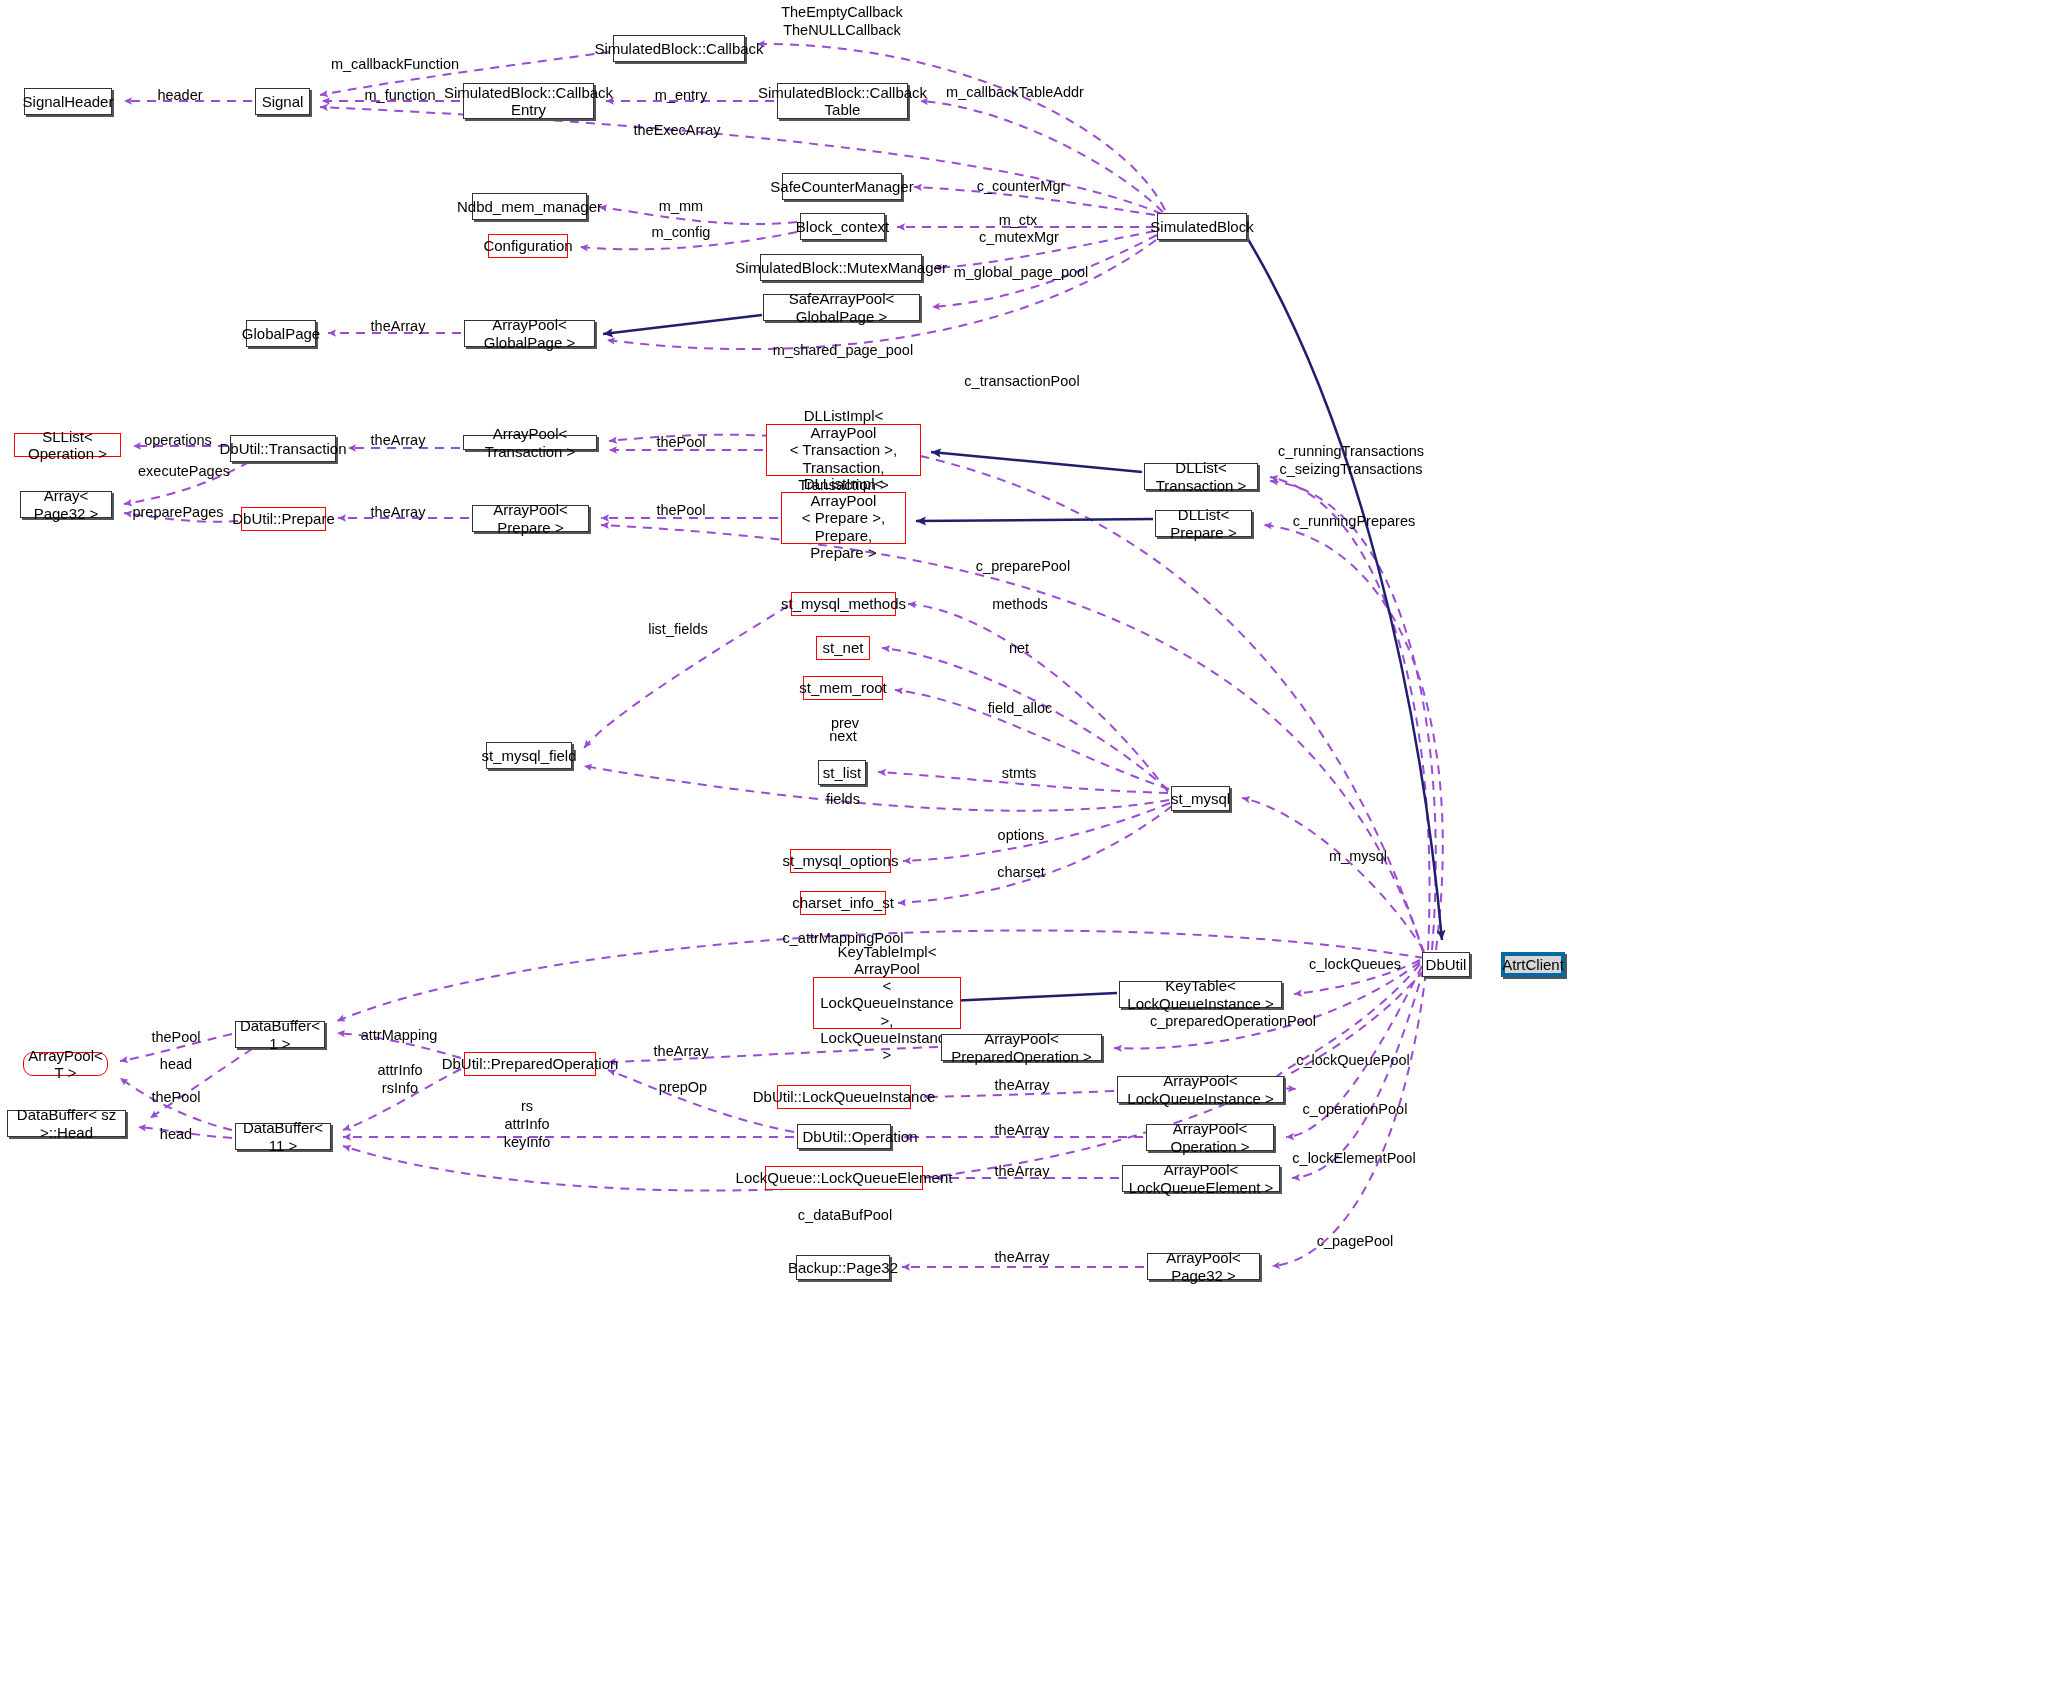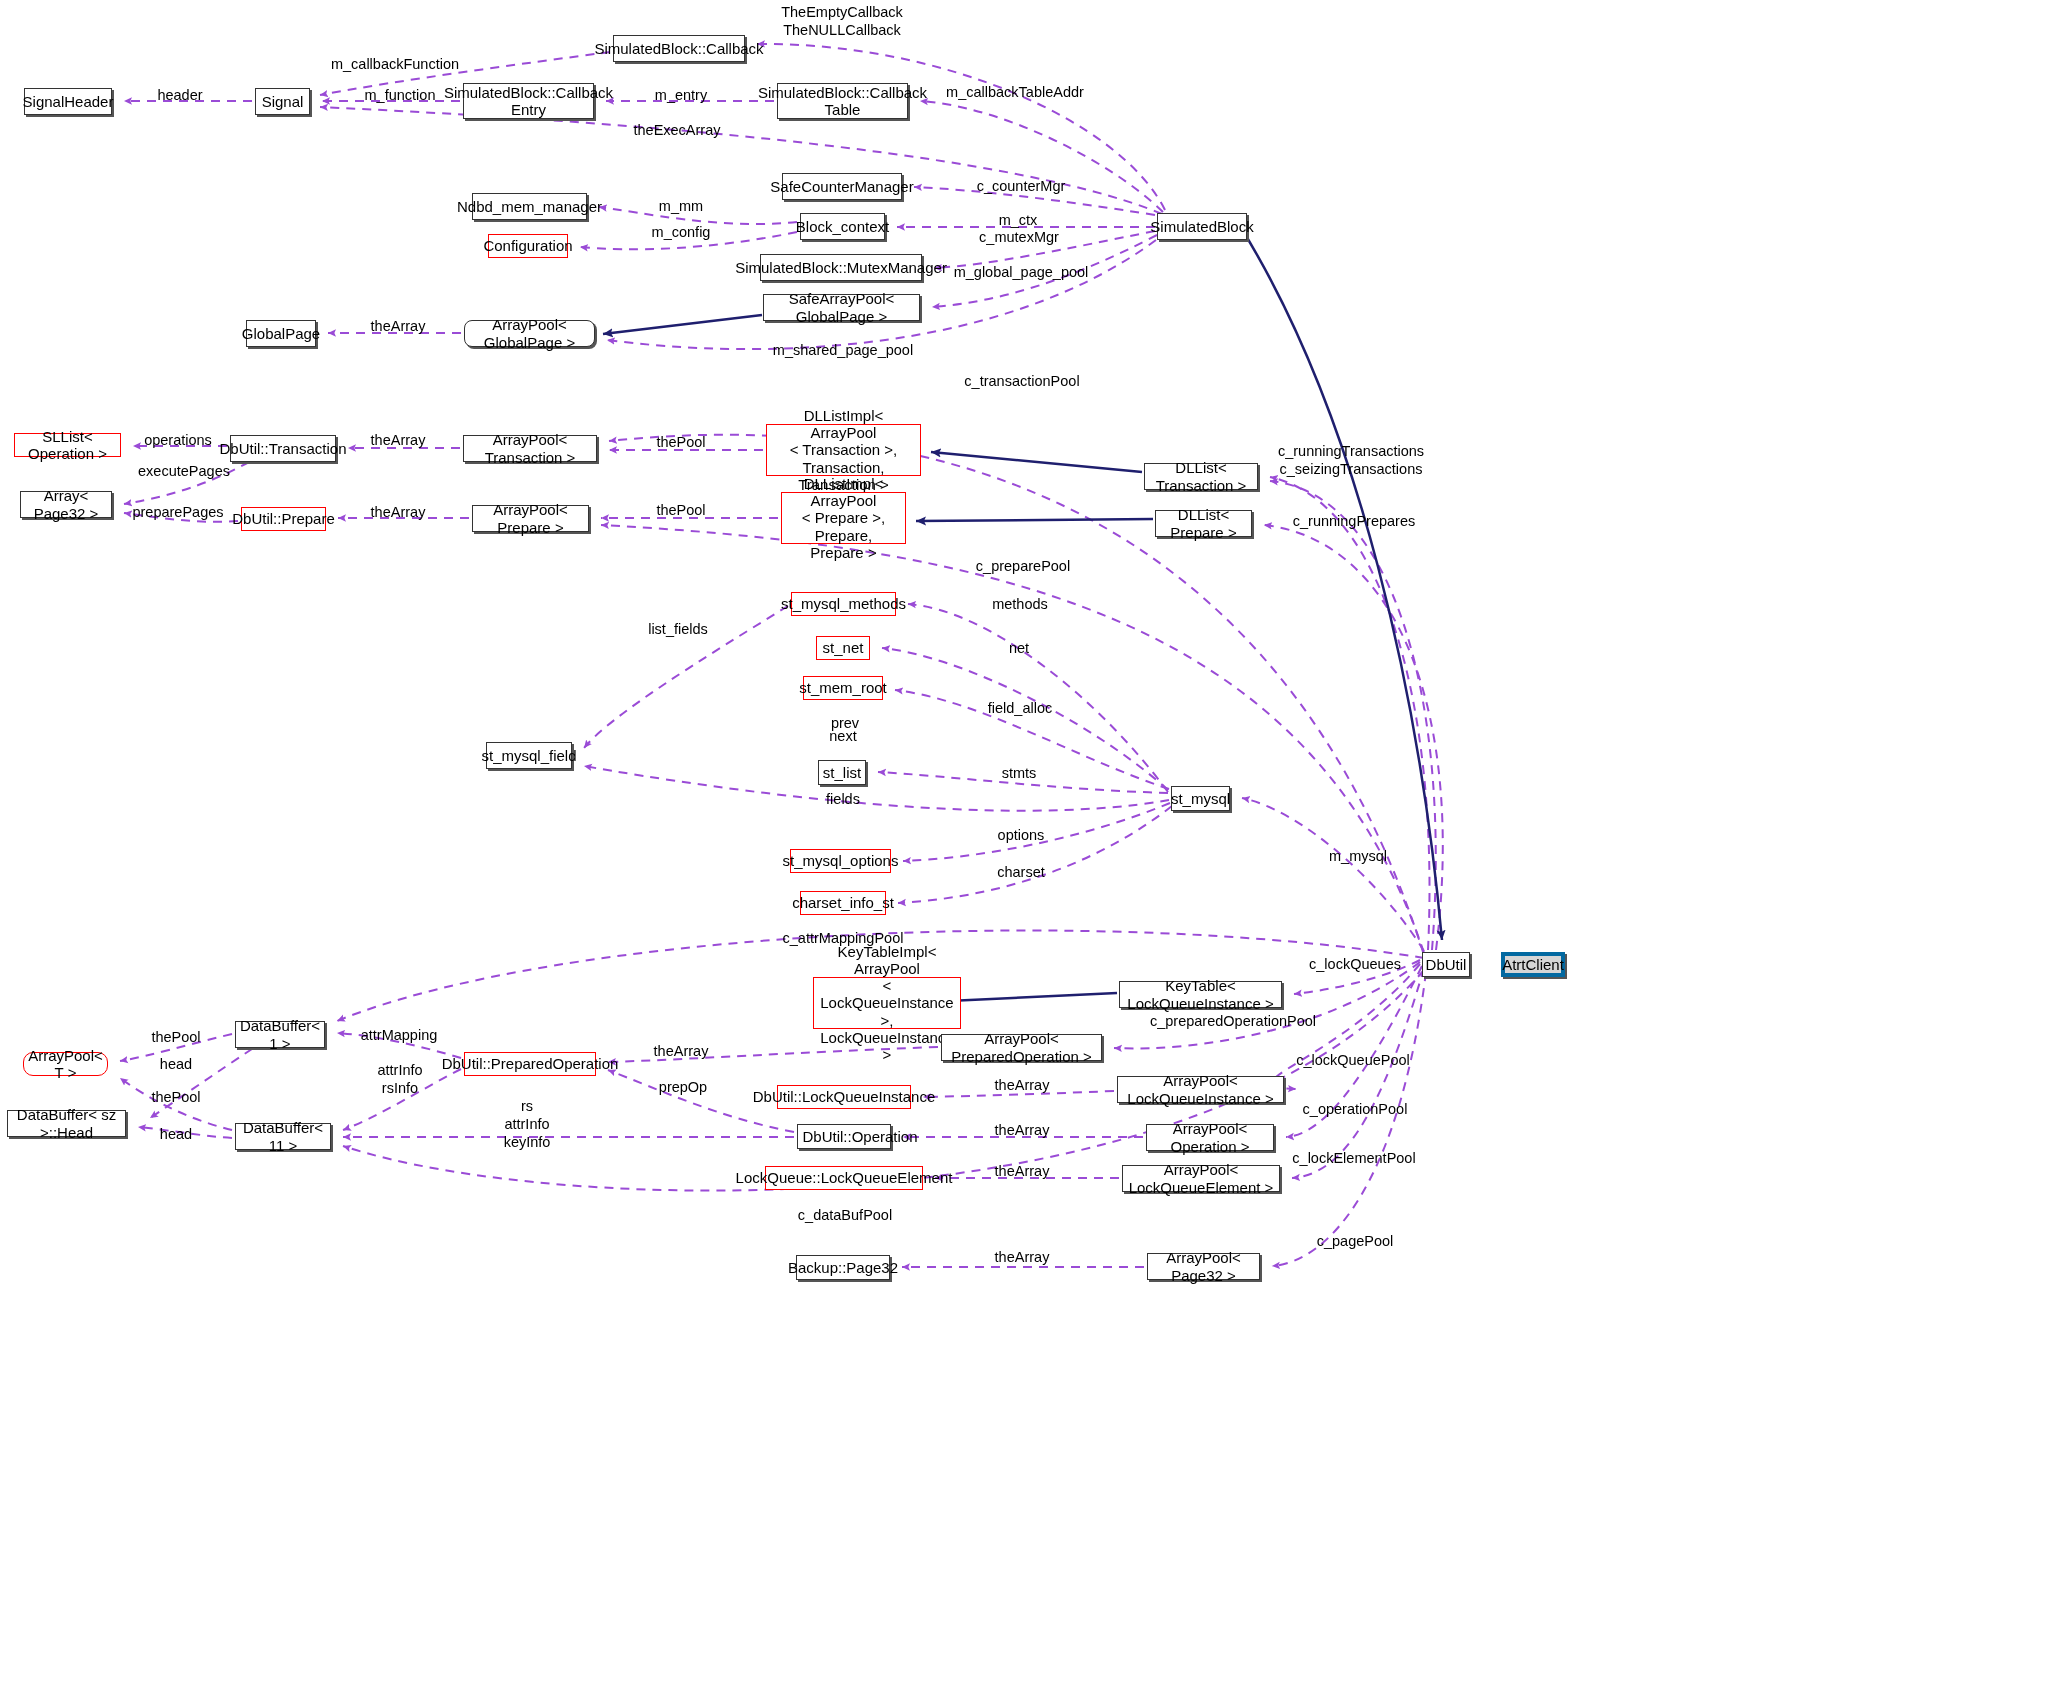--- a/index.html
+++ b/index.html
@@ -215,24 +215,24 @@
       <div class="node" style="left: 777px; top: 83px; width: 131px; height: 36px;">SimulatedBlock::Callback
 Table</div>
       <div class="node" style="left: 1157px; top: 213px; width: 90px; height: 27px;">SimulatedBlock</div>
       <div class="node" style="left: 782px; top: 173px; width: 120px; height: 27px;">SafeCounterManager</div>
       <div class="node" style="left: 472px; top: 193px; width: 115px; height: 27px;">Ndbd_mem_manager</div>
       <div class="node" style="left: 800px; top: 213px; width: 85px; height: 27px;">Block_context</div>
       <div class="node red" style="left: 488px; top: 234px; width: 80px; height: 24px;">Configuration</div>
       <div class="node" style="left: 760px; top: 254px; width: 162px; height: 27px;">SimulatedBlock::MutexManager</div>
       <div class="node" style="left: 763px; top: 294px; width: 157px; height: 27px;">SafeArrayPool&lt; GlobalPage &gt;</div>
       <div class="node" style="left: 246px; top: 320px; width: 70px; height: 27px;">GlobalPage</div>
-      <div class="node" style="left: 464px; top: 320px; width: 131px; height: 27px; border-radius: 8px;">ArrayPool&lt; GlobalPage &gt;</div>
+      <div class="node" style="left: 464px; top: 320px; width: 131px; height: 27px;">ArrayPool&lt; GlobalPage &gt;</div>
       <div class="node red" style="left: 14px; top: 433px; width: 107px; height: 24px;">SLList&lt; Operation &gt;</div>
       <div class="node" style="left: 230px; top: 435px; width: 106px; height: 27px;">DbUtil::Transaction</div>
-      <div class="node" style="left: 463px; top: 435px; width: 134px; height: 27px;">ArrayPool&lt; Transaction &gt;</div>
+      <div class="node" style="left: 463px; top: 435px; width: 134px; height: 15px;">ArrayPool&lt; Transaction &gt;</div>
       <div class="node red" style="left: 766px; top: 424px; width: 155px; height: 52px;">DLListImpl&lt; ArrayPool
 &lt; Transaction &gt;, Transaction,
 Transaction &gt;</div>
       <div class="node" style="left: 1144px; top: 463px; width: 114px; height: 27px;">DLList&lt; Transaction &gt;</div>
       <div class="node" style="left: 20px; top: 491px; width: 92px; height: 27px;">Array&lt; Page32 &gt;</div>
       <div class="node red" style="left: 241px; top: 507px; width: 85px; height: 24px;">DbUtil::Prepare</div>
       <div class="node" style="left: 472px; top: 505px; width: 117px; height: 27px;">ArrayPool&lt; Prepare &gt;</div>
       <div class="node red" style="left: 781px; top: 492px; width: 125px; height: 52px;">DLListImpl&lt; ArrayPool
 &lt; Prepare &gt;, Prepare,
 Prepare &gt;</div>

